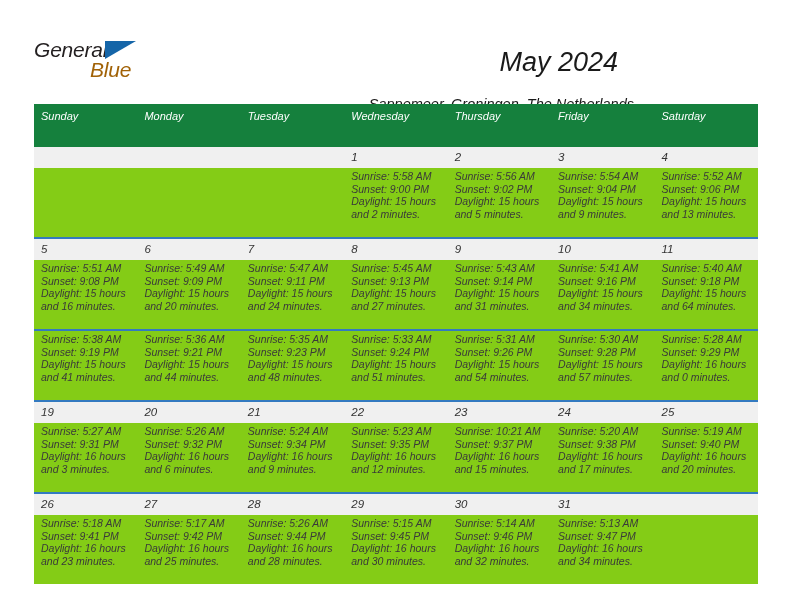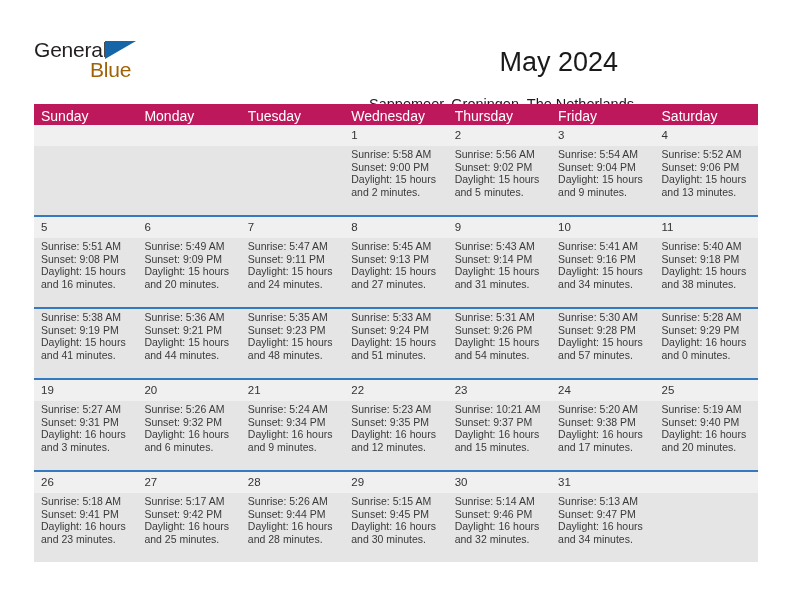--- a/index.html
+++ b/index.html
@@ -13,20 +13,21 @@
     height: 612px;
     font-family: "Liberation Sans", sans-serif;
     color: #222222;
     overflow: hidden;
   }
   .page {
     position: relative;
     width: 668px;
     height: 612px;
     box-sizing: border-box;
+    font-style: italic;
   }
 
   
   .header {
     position: absolute;
     left: 34px;
     top: 30px;
     right: 34px;
     height: 70px;
   }
@@ -92,47 +93,47 @@
     left: 34px;
     top: 104px;
     width: 724px;
   }
   .cal-table {
     width: 724px;
     border-collapse: collapse;
     table-layout: fixed;
   }
   .cal-table th {
-    background: #be185d;
+    background: #15803d;
     color: #ffffff;
-    font-size: 14px;
+    font-size: 11px;
     font-weight: normal;
     text-align: left;
-    padding: 5px 0 2px 7px;
+    padding: 5px 0 24px 7px;
     line-height: 14px;
     border: none;
   }
   .week-sep td {
     height: 2px;
     padding: 0;
     background: #337ac0;
     font-size: 0;
     line-height: 0;
   }
   .daynum-row td {
     background: #f0f0f0;
     font-size: 11.5px;
     color: #333333;
     padding: 3px 0 4px 7px;
     line-height: 14px;
     vertical-align: top;
     border: none;
   }
   .detail-row td {
-    background: #e5e5e5;
+    background: #84cc16;
     font-size: 10.5px;
     color: #3a3a3a;
     padding: 2px 6px 9px 7px;
     line-height: 12.6px;
     vertical-align: top;
     border: none;
     height: 58px;
   }
   .detail-row td .line {
     display: block;
@@ -257,21 +258,21 @@
             <td>
               <span class="line">Sunrise: 5:41 AM</span>
               <span class="line">Sunset: 9:16 PM</span>
               <span class="line">Daylight: 15 hours</span>
               <span class="line">and 34 minutes.</span>
             </td>
             <td>
               <span class="line">Sunrise: 5:40 AM</span>
               <span class="line">Sunset: 9:18 PM</span>
               <span class="line">Daylight: 15 hours</span>
-              <span class="line">and 38 minutes.</span>
+              <span class="line">and 64 minutes.</span>
             </td>
           </tr>
           <tr class="week-sep">
             <td colspan="7"></td>
           </tr>
           <tr class="detail-row">
             <td>
               <span class="line">Sunrise: 5:38 AM</span>
               <span class="line">Sunset: 9:19 PM</span>
               <span class="line">Daylight: 15 hours</span>

